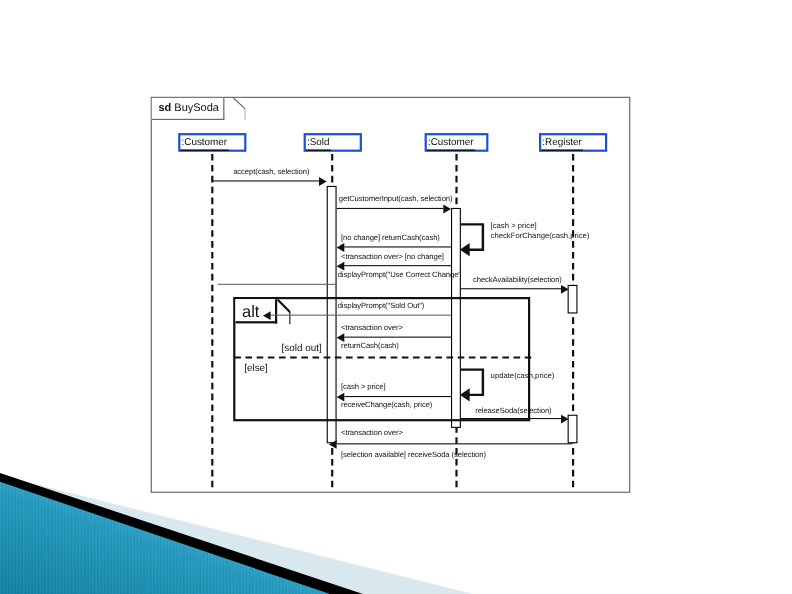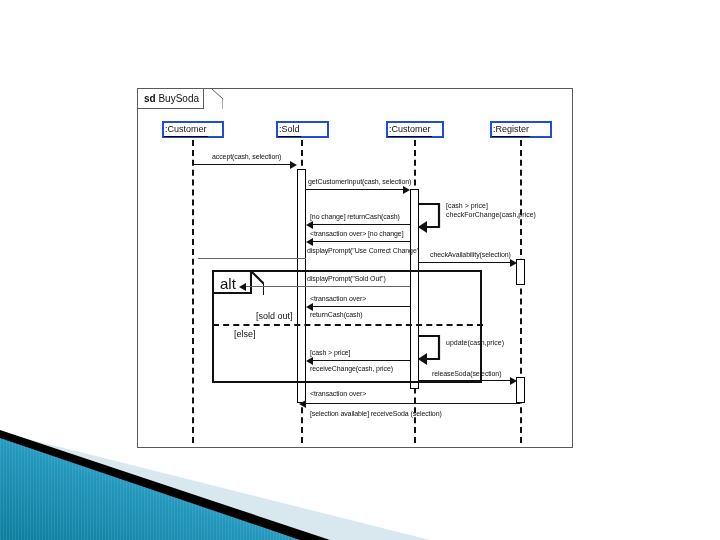--- a/index.html
+++ b/index.html
@@ -240,21 +240,21 @@
 
     <div id="alt-fragment" style="left:74px;top:181px;width:270px;height:113px;">
       <div id="alt-tab"></div>
       <div id="alt-tab-label">alt</div>
       <svg style="position:absolute;left:38px;top:0;" width="12" height="23" viewBox="0 0 12 23">
         <polyline points="0,0 12,12 12,23" fill="none" stroke="#111" stroke-width="2"></polyline>
       </svg>
       <div id="alt-divider" style="left:-1px;top:52px;width:270px;"></div>
     </div>
     <div class="guard" style="left:70px;top:222px;margin-left:48px;">[sold out]</div>
-    <div class="guard" style="left:96px;top:240px;text-align:center;">[else]</div>
+    <div class="guard" style="left:84px;top:240px;text-align:center;">[else]</div>
 
     <div class="msg-label" style="left:169px;top:186px;">displayPrompt("Sold Out")</div>
     <div class="msg thin" style="left:108px;top:197px;width:164px;"></div>
     <div class="arrow left" style="left:101px;top:194px;"></div>
 
     <div class="msg-label" style="left:172px;top:206px;">&lt;transaction over&gt;</div>
     <div class="msg" style="left:175px;top:217px;width:97px;"></div>
     <div class="arrow left" style="left:168px;top:214px;"></div>
 
     <div class="msg-label" style="left:172px;top:222px;">returnCash(cash)</div>

